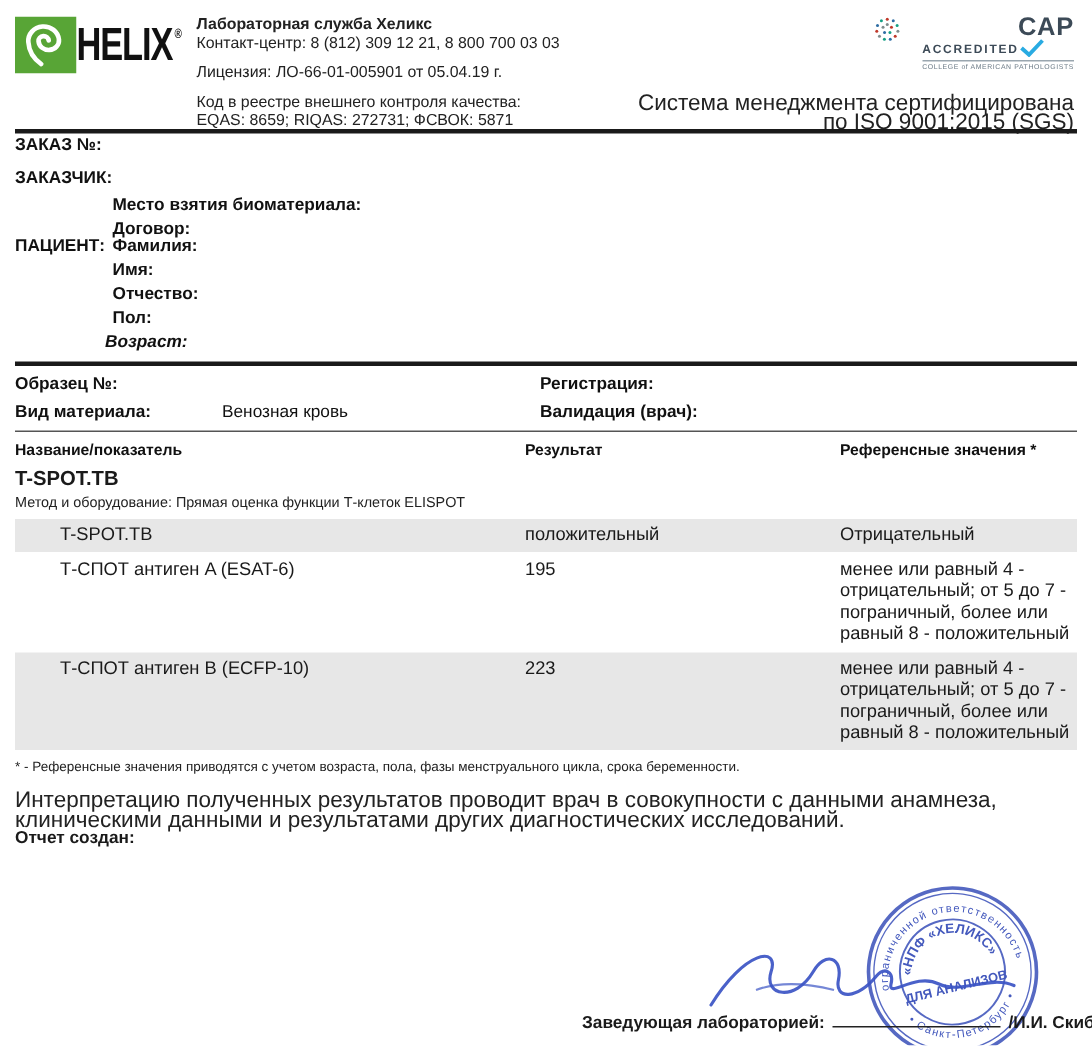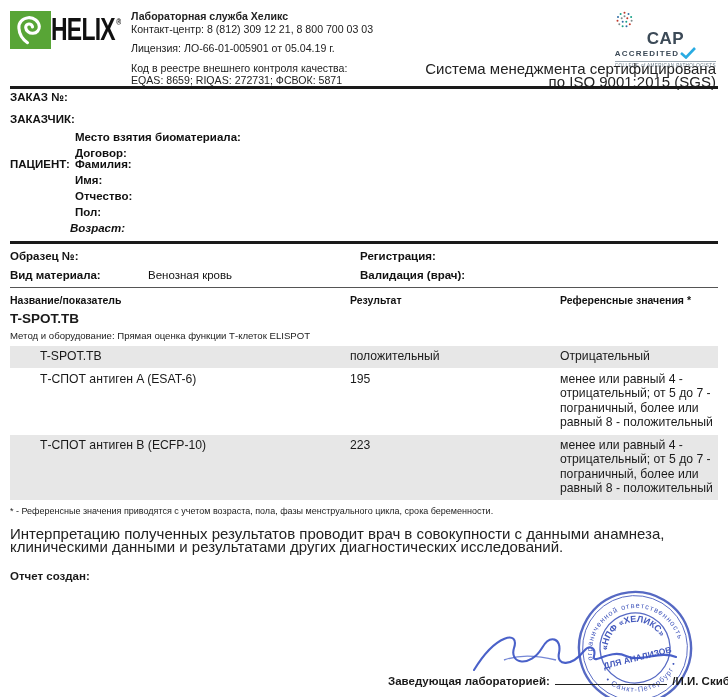--- a/index.html
+++ b/index.html
@@ -7,21 +7,21 @@
         font-family:"Liberation Sans",sans-serif;color:#1a1a1a;}
   
   .logo{position:absolute;left:10px;top:11px;display:flex;align-items:center;}
   .logo-word{font-weight:bold;font-size:31px;letter-spacing:-1px;transform:scaleX(.74);
              transform-origin:left center;color:#111;display:flex;align-items:flex-start;line-height:36px;}
   .logo-word sup{font-size:9px;margin-left:2px;line-height:20px;}
   .hinfo{position:absolute;left:131px;top:10px;font-size:10.6px;line-height:12.5px;color:#222;width:300px;}
   .hinfo .b{font-weight:bold;}
   .hinfo .gap{margin-top:7px;}
   .hright{position:absolute;right:12px;top:10px;text-align:right;}
-  .cap{display:inline-flex;align-items:flex-start;gap:2px;text-align:center;flex-direction:column;}
+  .cap{display:inline-flex;align-items:flex-start;gap:14px;text-align:right;}
   .cap-word{font-size:17px;font-weight:bold;color:#3c4a57;letter-spacing:.5px;line-height:16px;
             font-family:"Liberation Sans",sans-serif;}
   .cap-acc{font-size:8px;font-weight:bold;color:#3c4a57;letter-spacing:1.2px;display:flex;align-items:center;gap:1px;}
   .cap-college{font-size:4.6px;color:#6b7a86;border-top:1px solid #9aa6af;margin-top:2px;padding-top:1px;letter-spacing:.4px;}
   .iso{position:absolute;right:0;top:52px;width:320px;font-size:15px;line-height:13px;color:#222;text-align:right;}
   .hr{position:absolute;left:10px;right:10px;background:#1a1a1a;}
   .hr1{top:86px;height:2.5px;}
   .hr2{top:241px;height:2.5px;}
   .hr3{top:287px;height:1px;background:#555;}
   
@@ -33,21 +33,21 @@
   .sec-title{font-size:13.5px;font-weight:bold;margin-top:5px;}
   .method{font-size:9.6px;margin-top:4px;color:#222;}
   .rows{margin-top:5px;}
   .trow{display:grid;grid-template-columns:340px 210px 158px;font-size:12.2px;line-height:14.5px;
         padding:3px 0 4px 0;}
   .trow .c1{padding-left:30px;}
   .trow.shaded{background:#e7e7e7;}
   .trow + .trow{margin-top:1px;}
   .footnote{font-size:9px;margin-top:6px;color:#222;}
   .interp{font-size:15px;line-height:13px;margin-top:11px;width:680px;color:#222;}
-  .report-created{font-size:11.5px;font-weight:bold;margin-top:17px;}
+  .report-created{font-size:11.5px;font-weight:bold;}
   
   .stamp-wrap{position:absolute;left:568px;top:581px;width:134px;height:134px;transform:rotate(-14deg);}
   .sig-svg{position:absolute;left:468px;top:626px;}
   .sig-row{position:absolute;left:388px;top:673px;font-size:11.5px;font-weight:bold;white-space:nowrap;}
   .sig-line{display:inline-block;width:112px;border-bottom:1.4px solid #222;height:11px;margin:0 2px;}
 </style>
 </head>
 <body>
 
 <div class="page">

